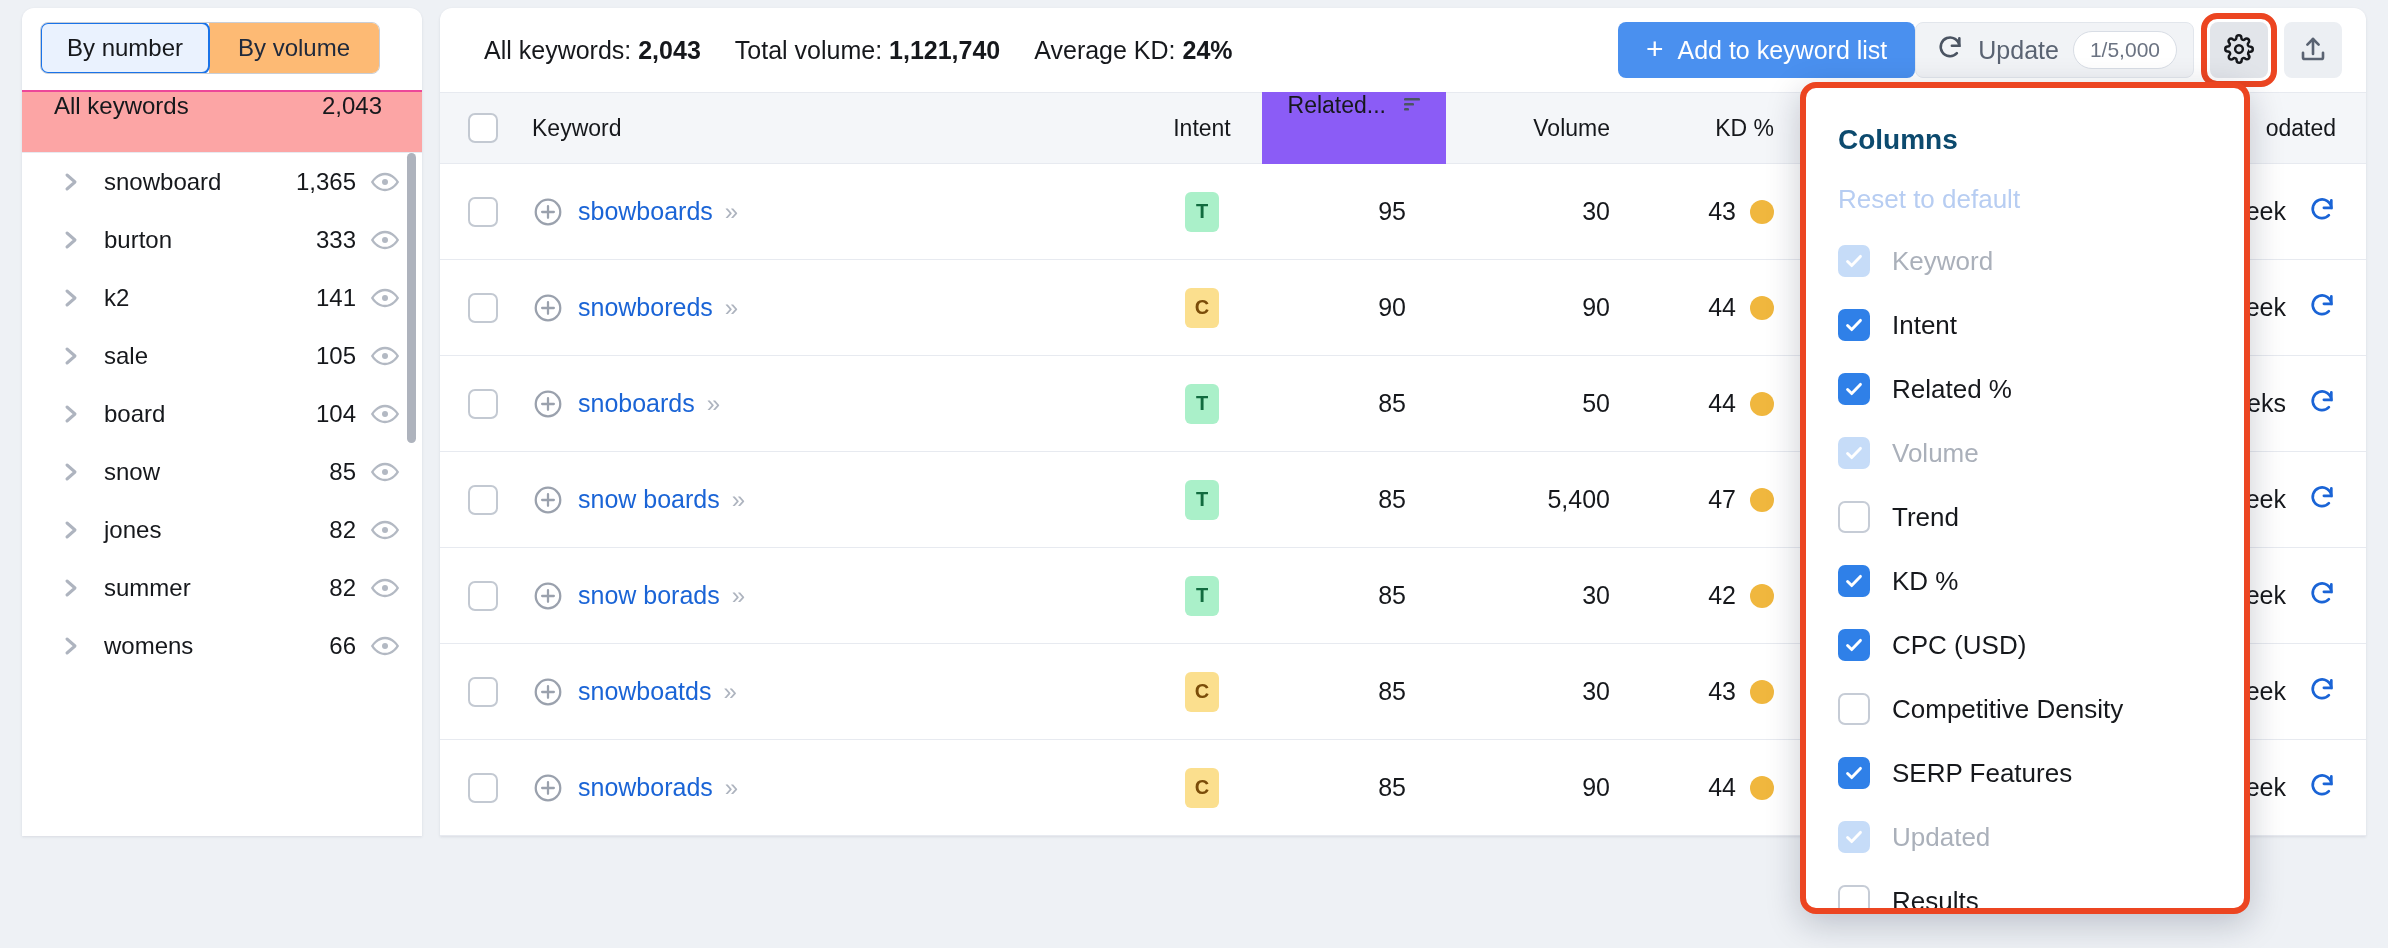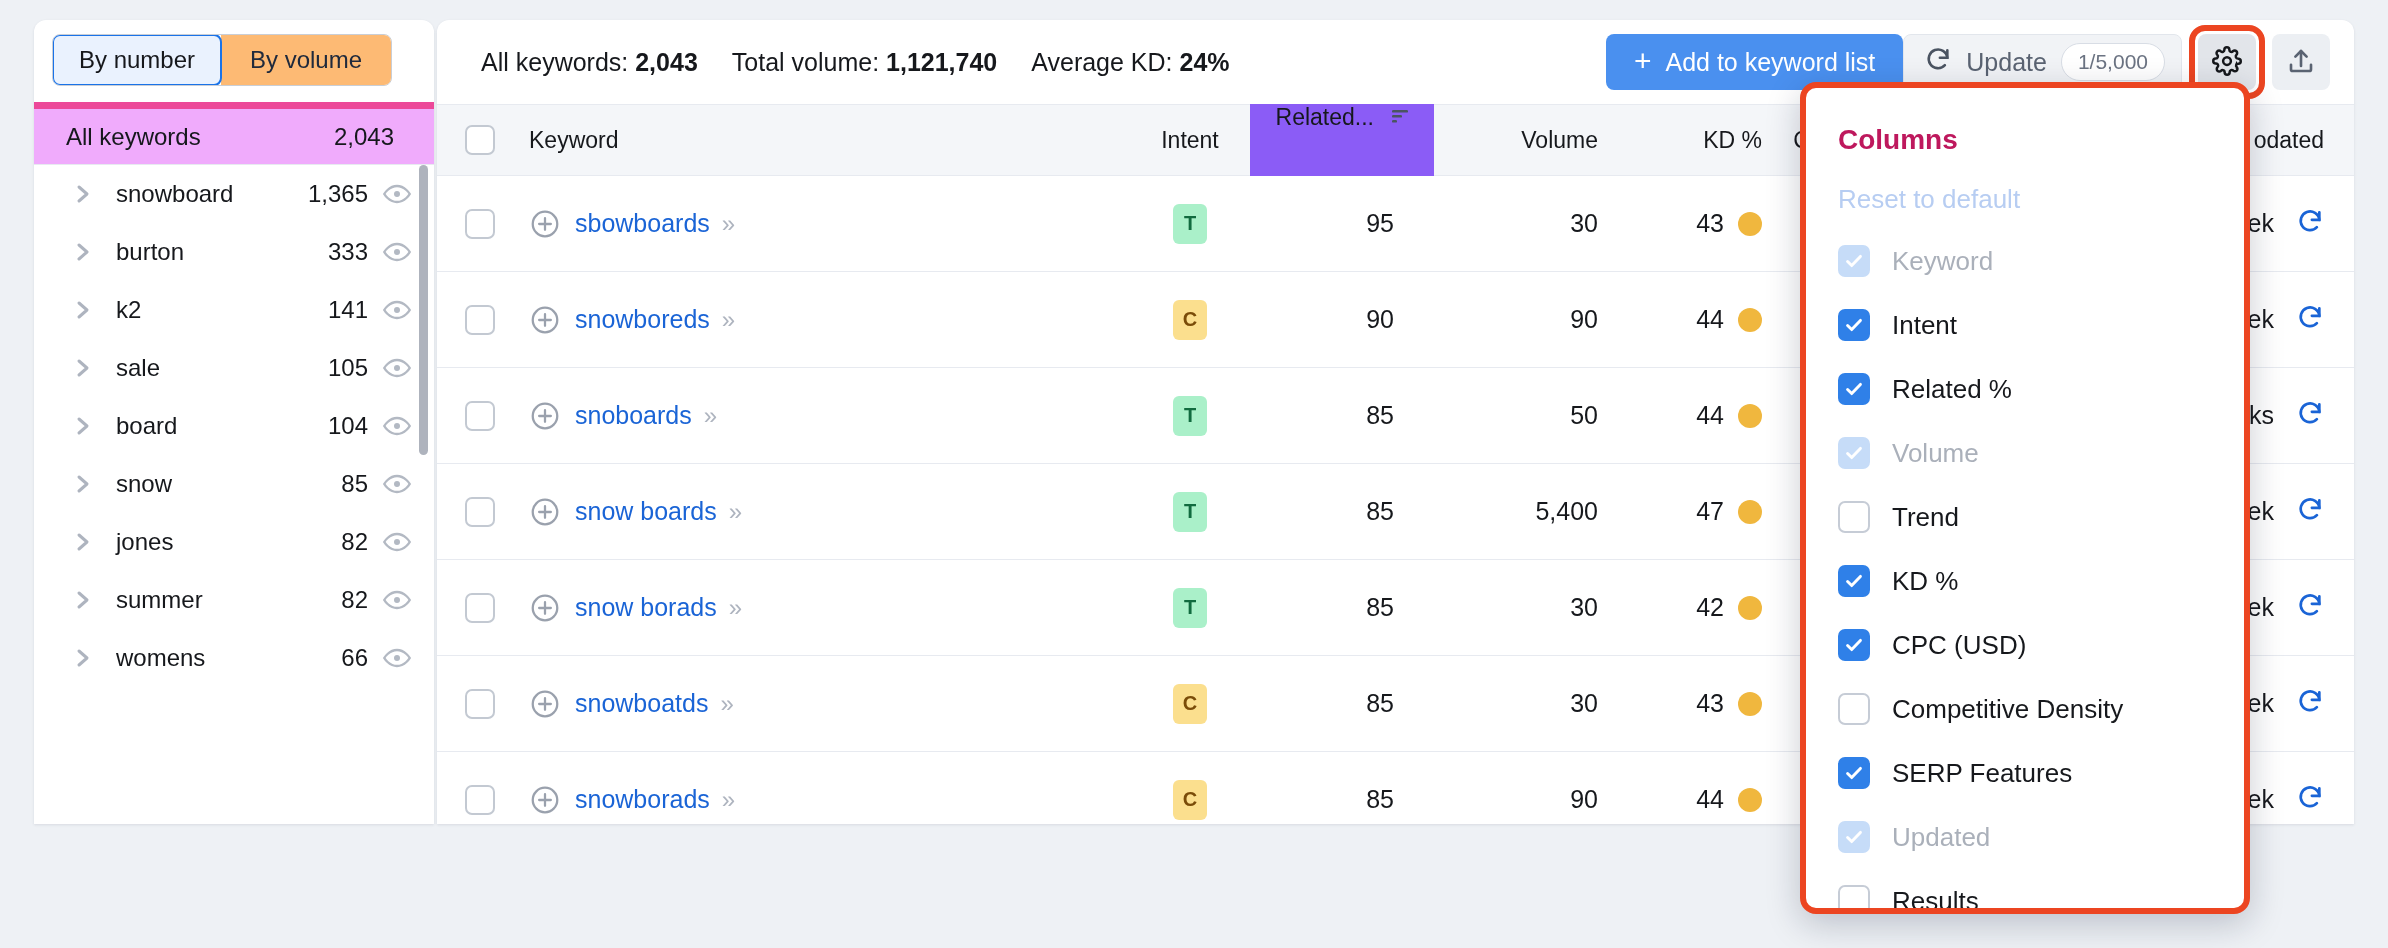--- a/index.html
+++ b/index.html
@@ -3,21 +3,21 @@
 <meta charset="utf-8">
 <style>
   * { box-sizing: border-box; margin: 0; padding: 0; }
   html, body {
     width: 2388px; height: 948px;
     background: #eef1f5;
     font-family: "Liberation Sans", sans-serif;
     overflow: hidden;
     -webkit-font-smoothing: antialiased;
   }
-  .app { position: relative; width: 2388px; height: 836px; display: flex; gap: 3px; padding: 12px; }
+  .app { position: relative; width: 2388px; height: 836px; display: flex; gap: 18px; padding: 0; }
 
   
   .sidebar {
     position: relative;
     width: 400px;
     margin: 8px 0 0 22px;
     background: #fff;
     border-radius: 12px 12px 0 0;
     box-shadow: 0 1px 3px rgba(20,30,60,.10);
     display: flex; flex-direction: column;
@@ -43,24 +43,24 @@
   .seg-btn.active {
     background: #eaf2fe;
     color: #16181c;
     border: 2px solid #1a73e8;
     border-radius: 8px;
     margin: -1px;
     position: relative; z-index: 2;
   }
 
   .kw-all {
-    background: #f0abfc;
-    border-top: 7px solid #ec4899;
+    background: #fca5a5;
+    border-top: 2px solid #ec4899;
     border-bottom: 1px solid #e7eaf0;
-    display: flex; align-items: center;
+    display: flex; align-items: flex-start;
     height: 63px;
     padding: 0 40px 0 32px;
     font-size: 24px; color: #16181c;
   }
   .kw-all .lbl { flex: 1; }
   .kw-all .cnt { font-size: 24px; color: #16181c; }
 
   .tree { flex: 1; position: relative; overflow: hidden; }
   .tree-row {
     display: flex; align-items: center;
@@ -189,21 +189,21 @@
     left: 1800px; top: 82px;
     width: 450px; height: 832px;
     background: #fff;
     border: 6px solid #ec4521;
     border-radius: 16px;
     box-shadow: 0 10px 34px rgba(15,25,50,.22);
     padding: 30px 0 0 0;
     z-index: 40;
     overflow: hidden;
   }
-  .pop-title { font-size: 28px; font-weight: bold; color: #be185d; padding: 6px 0 0 32px; }
+  .pop-title { font-size: 28px; font-weight: bold; color: #0c4a6e; padding: 6px 0 0 32px; }
   .pop-reset { font-size: 26px; color: #b7cdf2; padding: 28px 0 0 32px; cursor: pointer; }
   .pop-list { padding: 14px 0 0 0; }
   .pop-item {
     display: flex; align-items: center; gap: 22px;
     height: 64px; padding-left: 32px; font-size: 26px; color: #16181c;
     cursor: pointer;
   }
   .pop-item.disabled { color: #aab0ba; cursor: default; }
   .cbox { width: 32px; height: 32px; border-radius: 7px; flex: 0 0 auto;
           display: flex; align-items: center; justify-content: center; }

